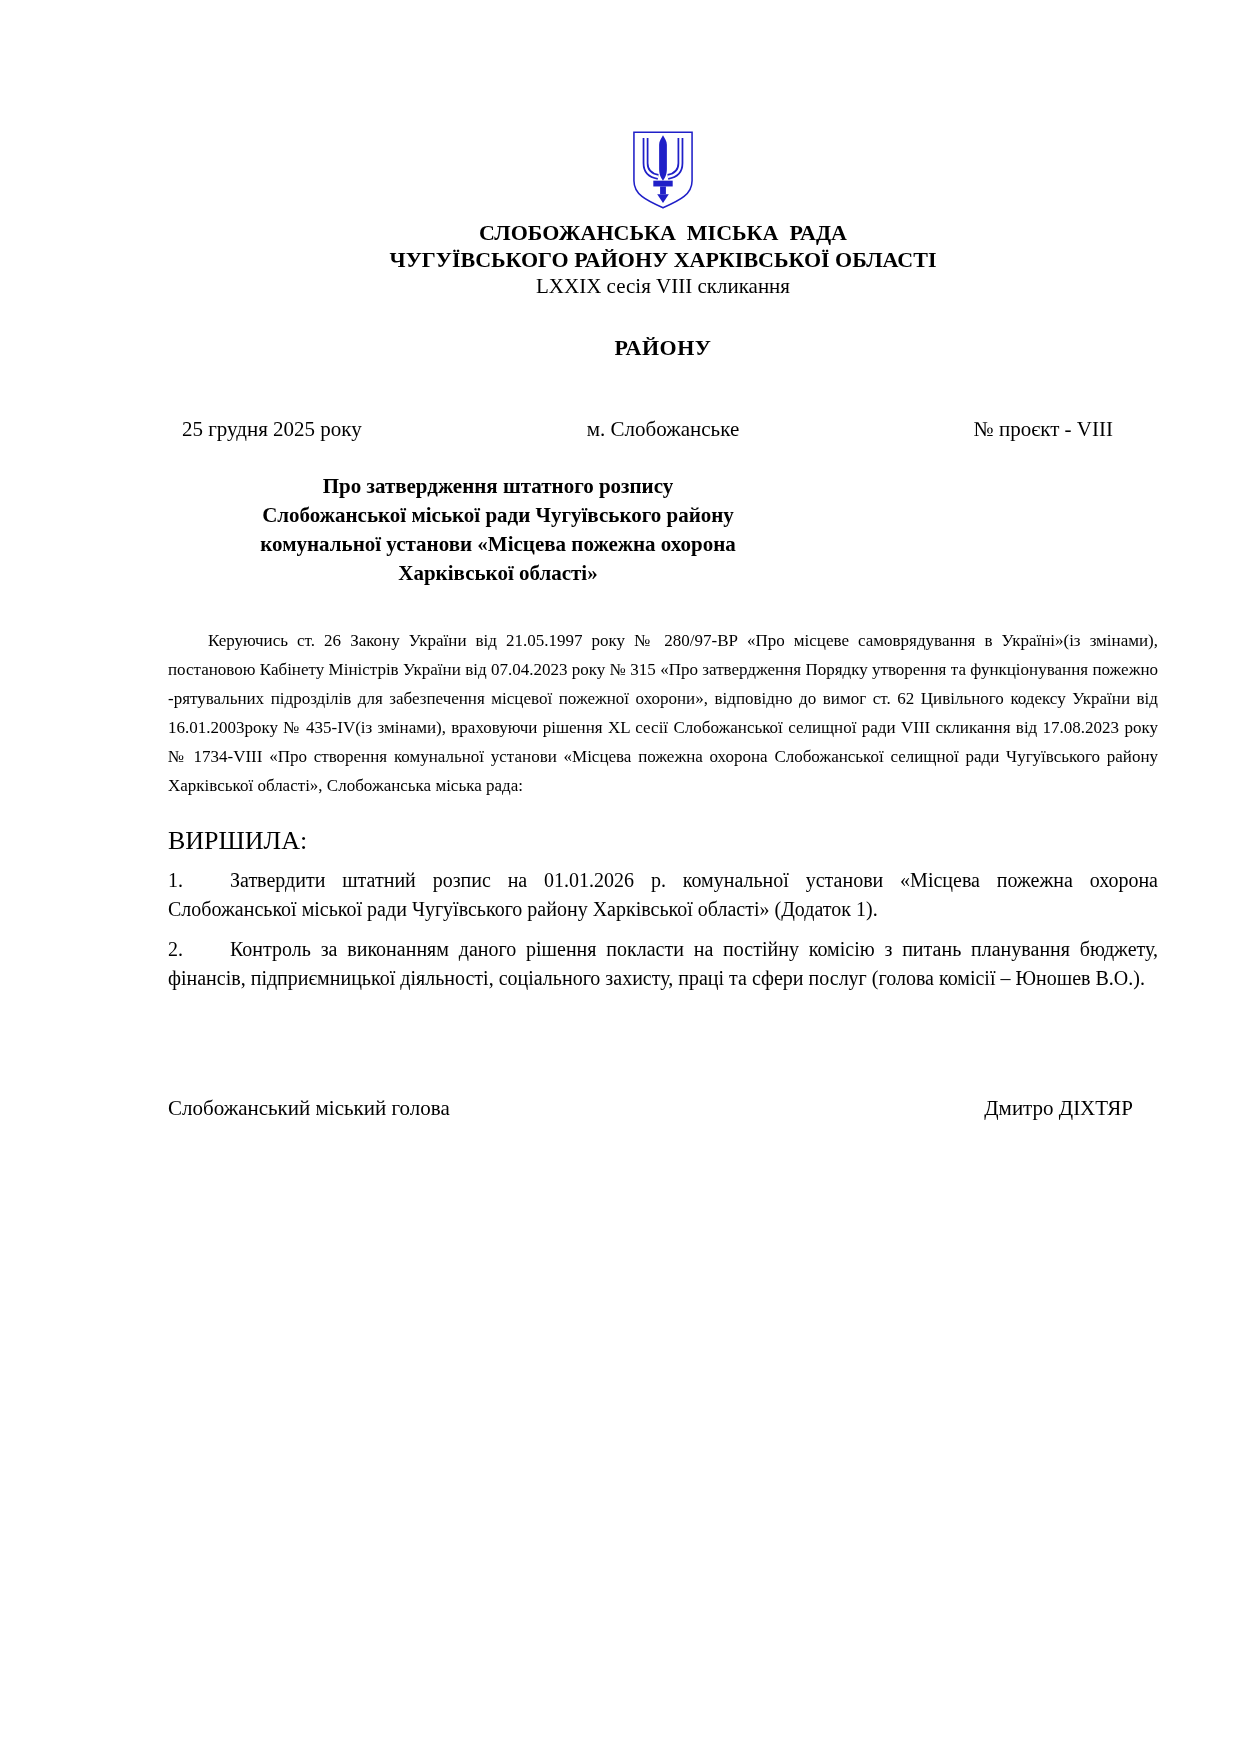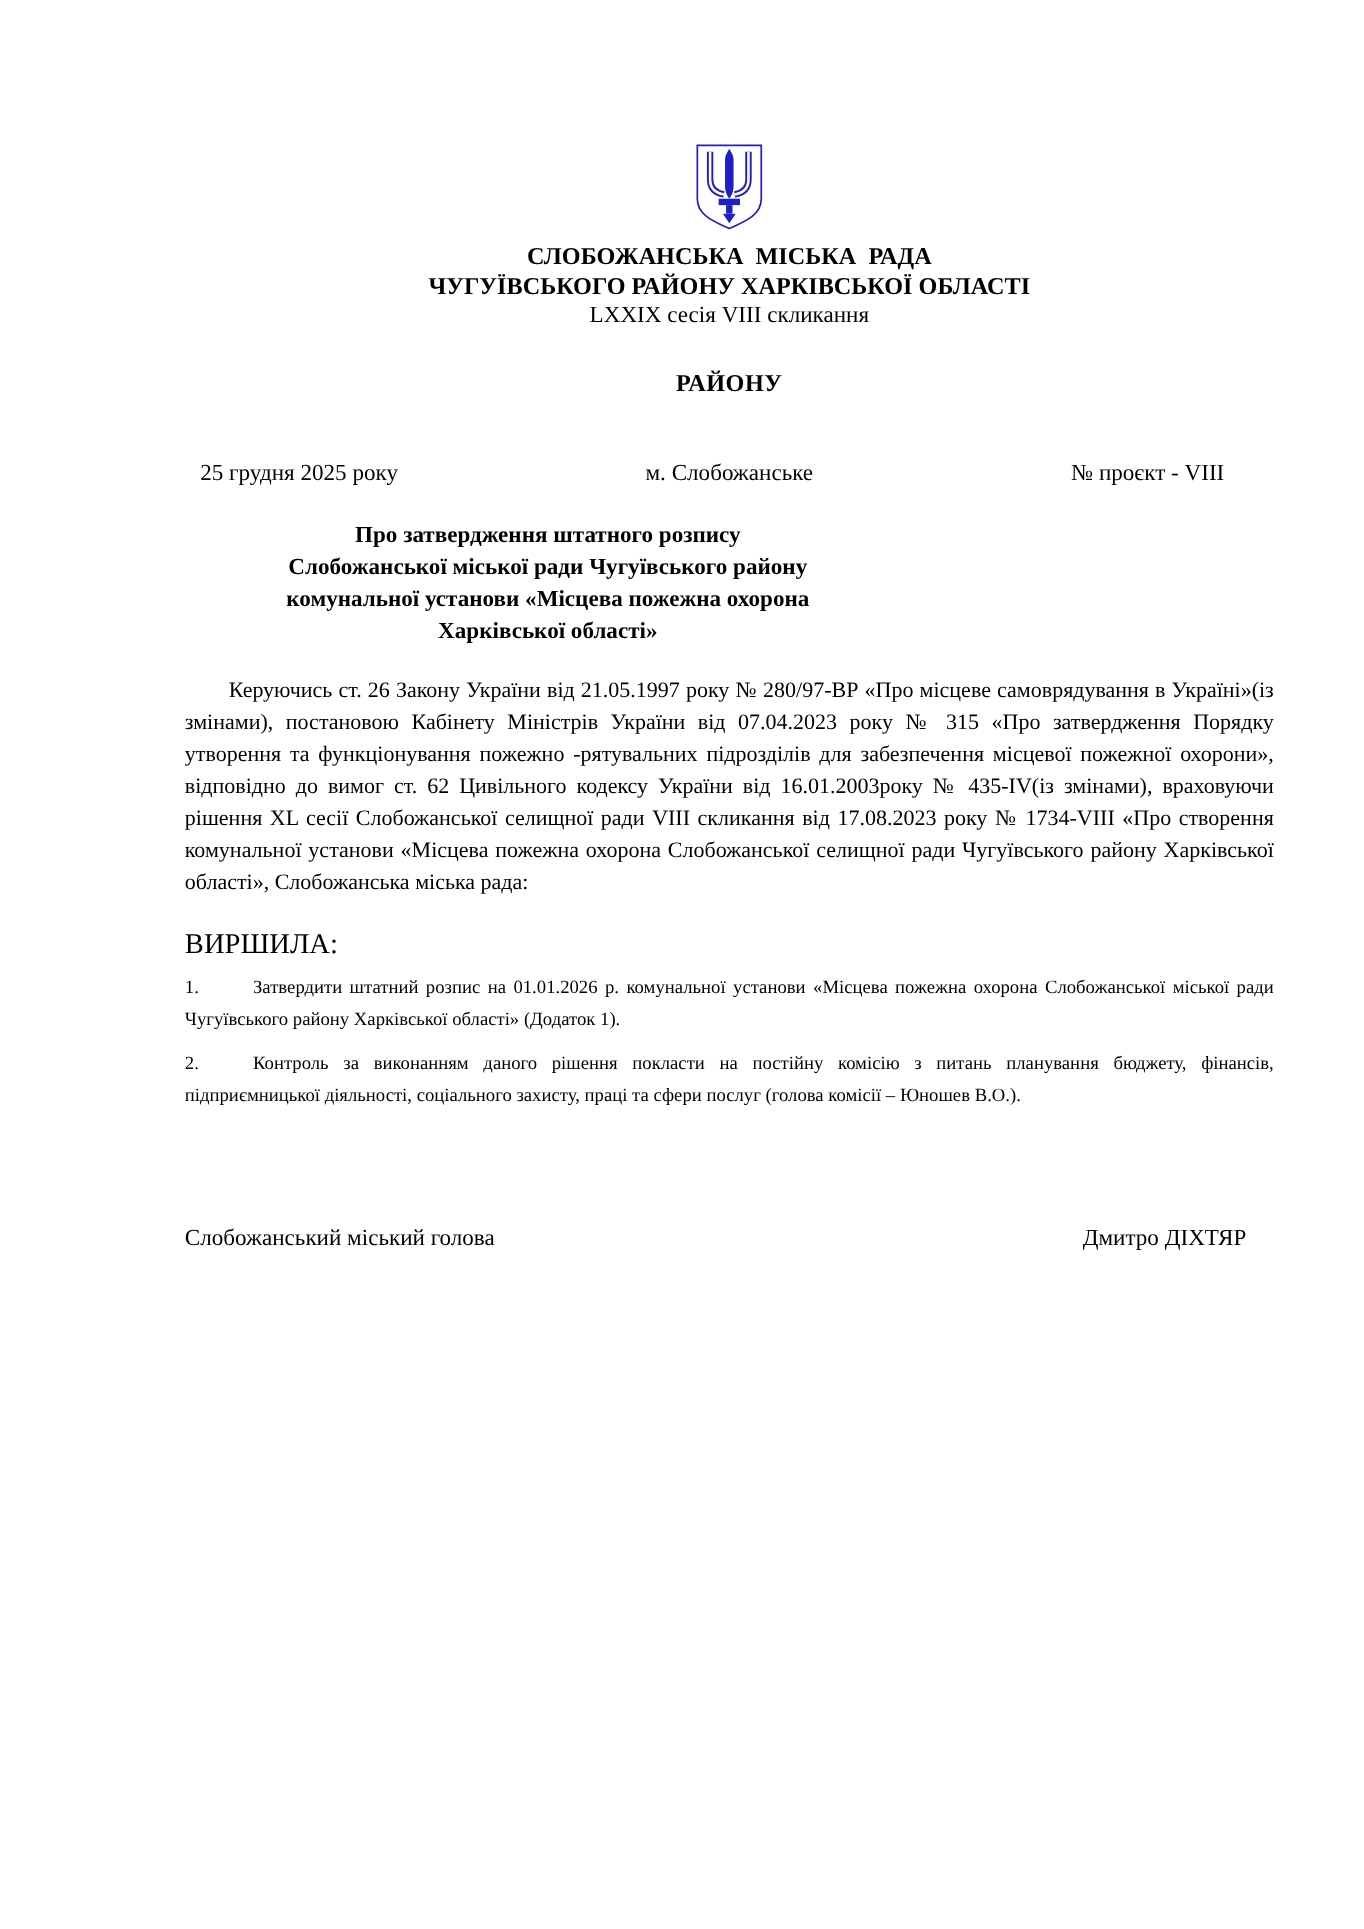--- a/index.html
+++ b/index.html
@@ -59,34 +59,34 @@
   .subject {
     margin-top: 30px;
     font-weight: bold;
     font-size: 21px;
     line-height: 29px;
     max-width: 660px;
     text-align: center;
   }
   
   .preamble {
-    margin-top: 26px;
-    font-size: 20px;
+    margin-top: 38px;
+    font-size: 17px;
     line-height: 29px;
     text-align: justify;
     text-indent: 40px;
   }
   .resolved {
     margin-top: 26px;
     font-size: 26px;
     line-height: 29px;
   }
   .item {
     margin-top: 11px;
-    font-size: 17px;
+    font-size: 20px;
     line-height: 29px;
     text-align: justify;
   }
   .item .num {
     display: inline-block;
     width: 62px;
   }
   
   .signature {
     display: flex;

